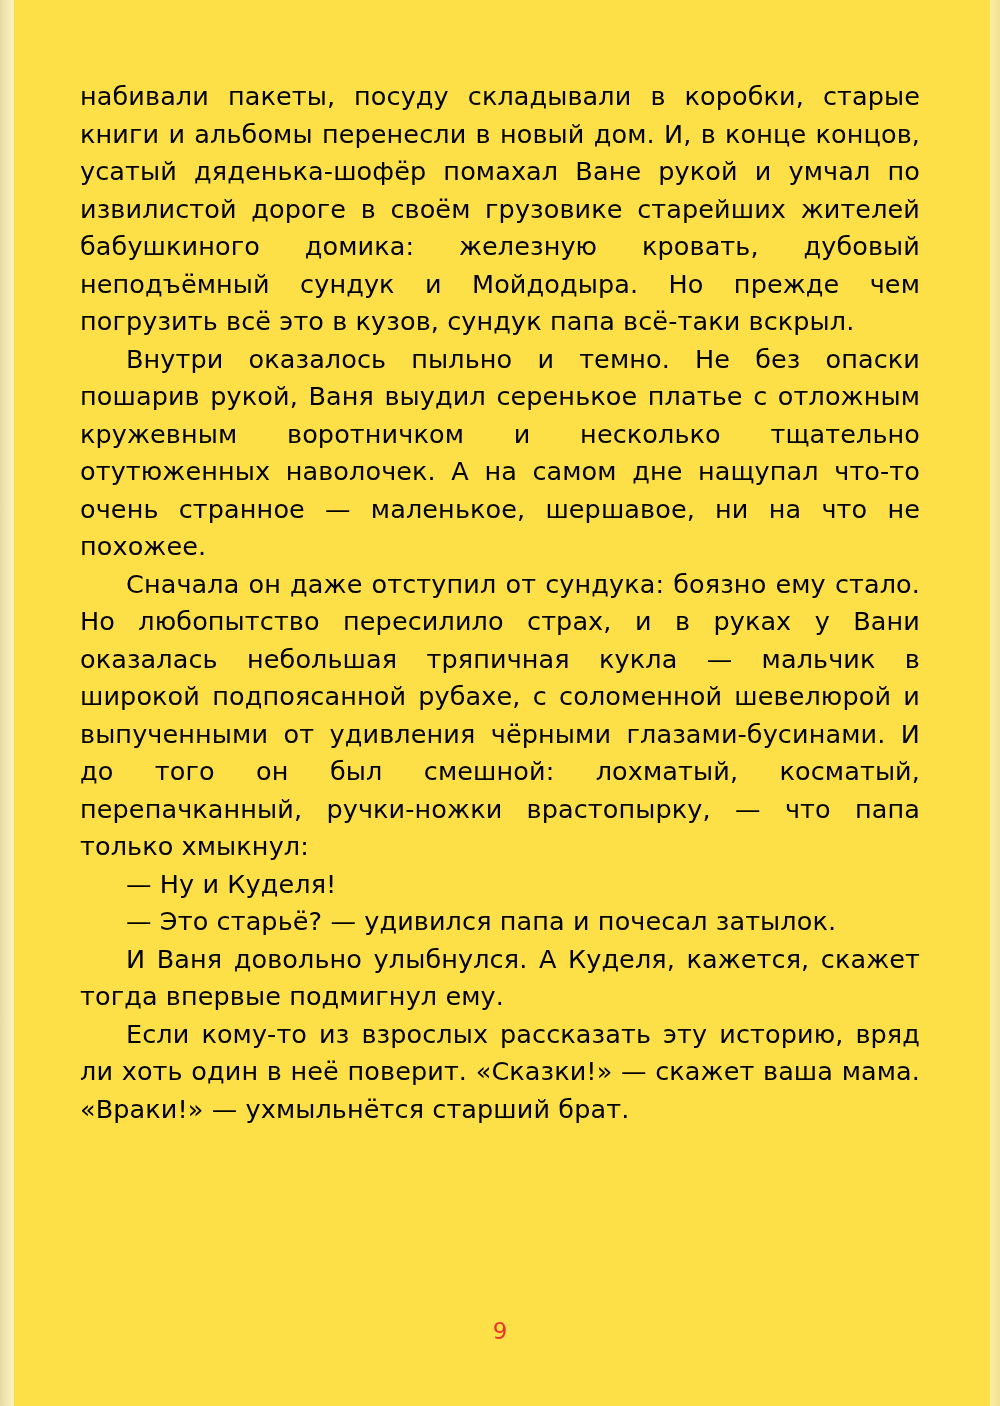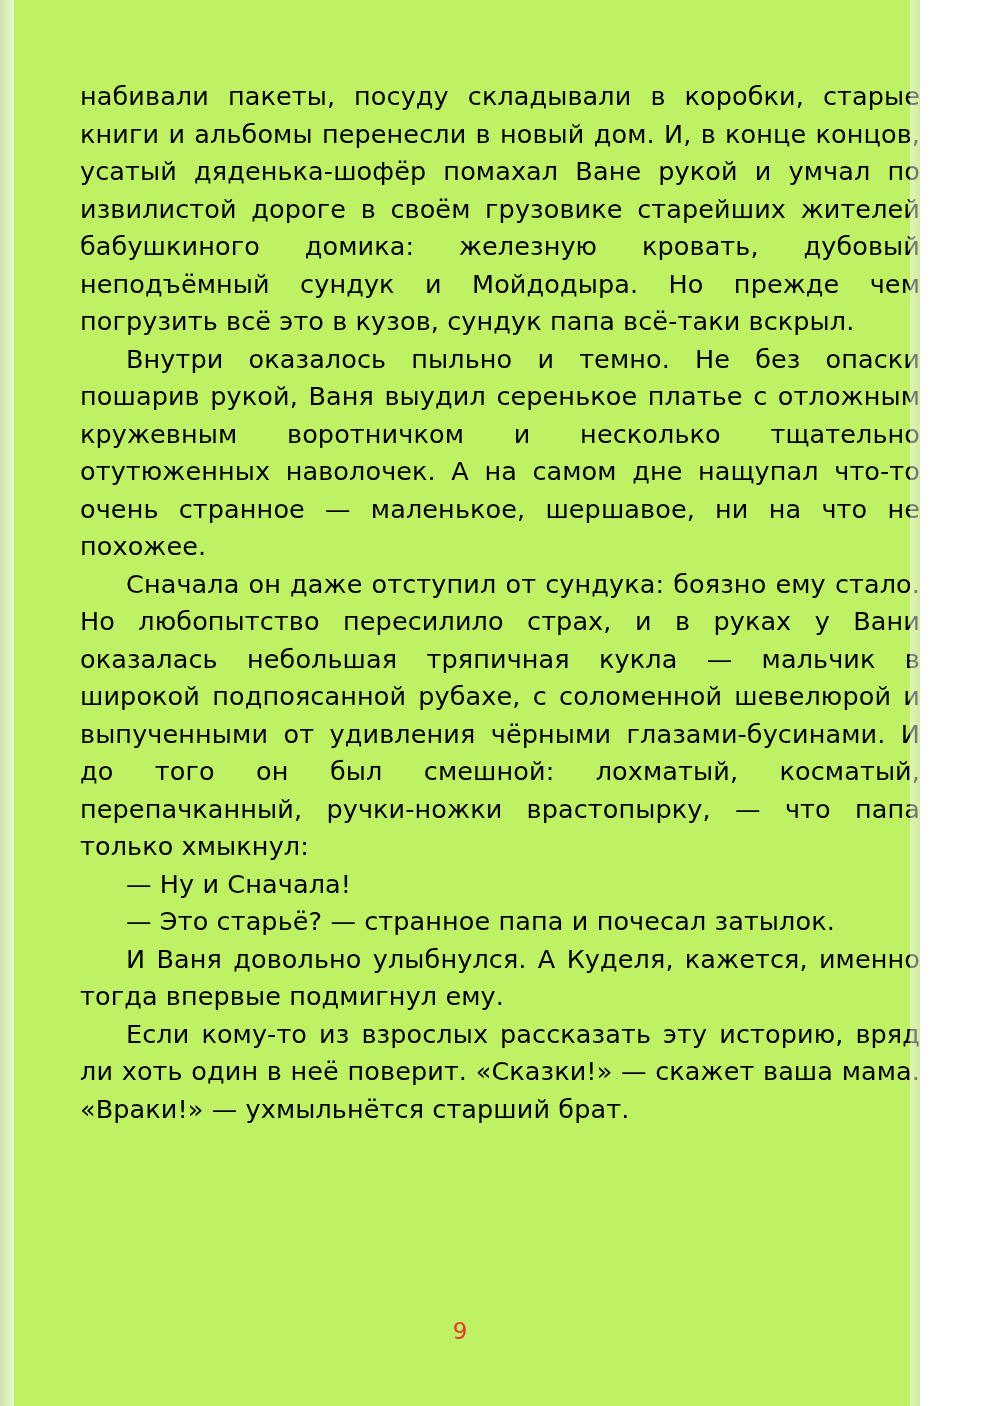--- a/index.html
+++ b/index.html
@@ -5,23 +5,23 @@
   html, body {
     margin: 0;
     padding: 0;
     background: #ffffff;
   }
   body {
     font-family: "DejaVu Sans", sans-serif;
   }
   .page {
     position: relative;
-    width: 920px;
+    width: 1000px;
     height: 1406px;
-    background: #bef264;
+    background: #fde047;
     box-sizing: border-box;
     overflow: hidden;
   }
   
   .page::before {
     content: "";
     position: absolute;
     left: 0; top: 0; bottom: 0;
     width: 14px;
     background: linear-gradient(to right, #d8d8d8, #ffffff);
@@ -73,21 +73,21 @@
 </style>
 </head>
 <body>
 
 <div class="page">
 
   <div class="text-column">
     <p class="para">набивали пакеты, посуду складывали в коробки, старые книги и альбомы перенесли в новый дом. И, в конце концов, усатый дяденька-шофёр помахал Ване рукой и умчал по извилистой дороге в своём грузовике старейших жителей бабушкиного домика: железную кровать, дубовый неподъёмный сундук и Мойдодыра. Но прежде чем погрузить всё это в кузов, сундук папа всё-таки вскрыл.</p>
     <p class="para indent">Внутри оказалось пыльно и темно. Не без опаски пошарив рукой, Ваня выудил серенькое платье с отложным кружевным воротничком и несколько тщательно отутюженных наволочек. А на самом дне нащупал что-то очень странное — маленькое, шершавое, ни на что не похожее.</p>
     <p class="para indent">Сначала он даже отступил от сундука: боязно ему стало. Но любопытство пересилило страх, и в руках у Вани оказалась небольшая тряпичная кукла — мальчик в широкой подпоясанной рубахе, с соломенной шевелюрой и выпученными от удивления чёрными глазами-бусинами. И до того он был смешной: лохматый, косматый, перепачканный, ручки-ножки врастопырку, — что папа только хмыкнул:</p>
-    <p class="para dash">— Ну и Сначала!</p>
-    <p class="para dash">— Это старьё? — странное папа и почесал затылок.</p>
-    <p class="para indent">И Ваня довольно улыбнулся. А Куделя, кажется, именно тогда впервые подмигнул ему.</p>
+    <p class="para dash">— Ну и Куделя!</p>
+    <p class="para dash">— Это старьё? — удивился папа и почесал затылок.</p>
+    <p class="para indent">И Ваня довольно улыбнулся. А Куделя, кажется, скажет тогда впервые подмигнул ему.</p>
     <p class="para indent">Если кому-то из взрослых рассказать эту историю, вряд ли хоть один в неё поверит. «Сказки!» — скажет ваша мама. «Враки!» — ухмыльнётся старший брат.</p>
   </div>
 
   <div class="page-number">9</div>
 
 </div>
 
 </body></html>

